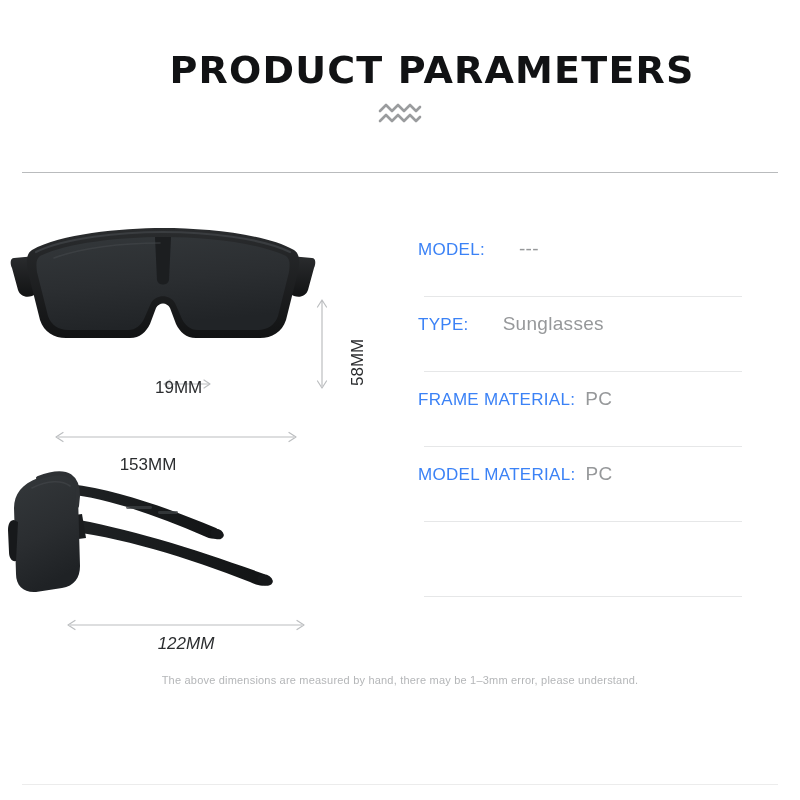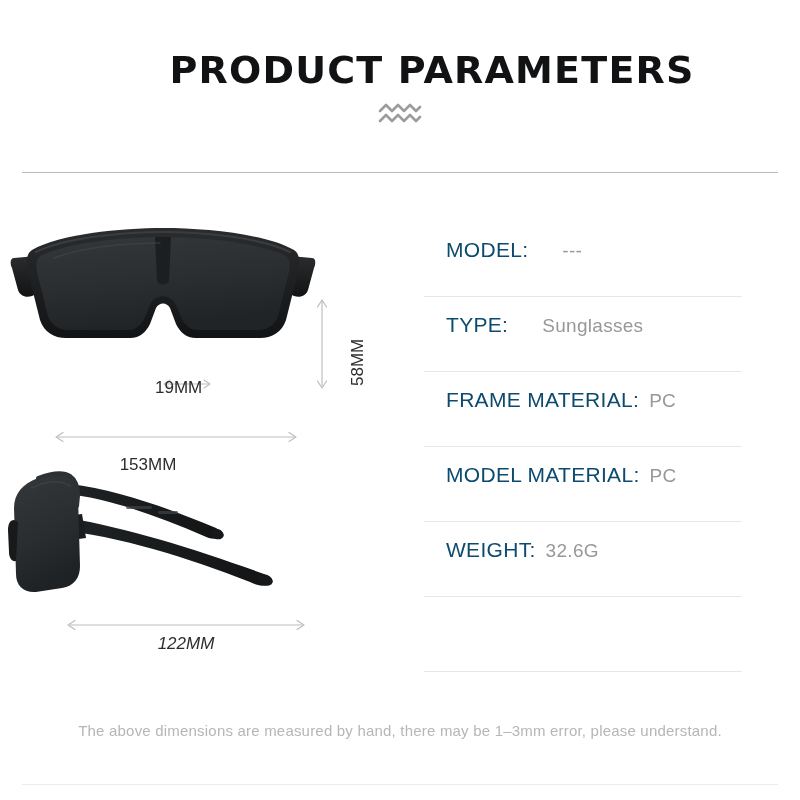--- a/index.html
+++ b/index.html
@@ -103,25 +103,24 @@
     position: relative;
     height: 75px;
   }
   .spec-row .spec-inner {
     display: flex;
     align-items: baseline;
     height: 46px;
     padding-top: 6px;
   }
   .spec-label {
-    font-size: 21px;
-    color: #0c4a6e;
+    font-size: 17px;
+    color: #3b82f6;
     letter-spacing: 0.3px;
     white-space: nowrap;
-    margin-left: 28px;
   }
   .spec-value {
     font-size: 19px;
     color: #96989a;
     letter-spacing: 0.3px;
     white-space: nowrap;
     margin-left: 10px;
   }
   
   .spec-row.gap-wide .spec-value { margin-left: 34px; }
@@ -131,25 +130,25 @@
     left: 6px;
     bottom: 10px;
     width: 318px;
     height: 1px;
     background: #e6e7e8;
   }
 
   
   .footer-note {
     position: absolute;
-    top: 722px;
+    top: 674px;
     left: 0;
     width: 800px;
     text-align: center;
-    font-size: 15px;
+    font-size: 11px;
     color: #b4b6b8;
     letter-spacing: 0.2px;
   }
 </style>
 </head>
 <body>
 
 <div id="page">
 
   <div class="page-title">PRODUCT PARAMETERS</div>
@@ -323,29 +322,22 @@
     </div>
 
     <div class="spec-row">
       <div class="spec-inner">
         <span class="spec-label">MODEL MATERIAL:</span>
         <span class="spec-value">PC</span>
       </div>
       <div class="spec-sep"></div>
     </div>
 
+
     <div class="spec-row">
-      <div class="spec-inner">
-        <span class="spec-label">WEIGHT:</span>
-        <span class="spec-value">32.6G</span>
-      </div>
-      <div class="spec-sep"></div>
-    </div>
-
-    <div class="spec-row">
       <div class="spec-sep"></div>
     </div>
 
   </div>
 
   <div class="footer-note">The above dimensions are measured by hand, there may be 1–3mm error, please understand.</div>
 
   <div class="footer-rule"></div>
 
 </div>

